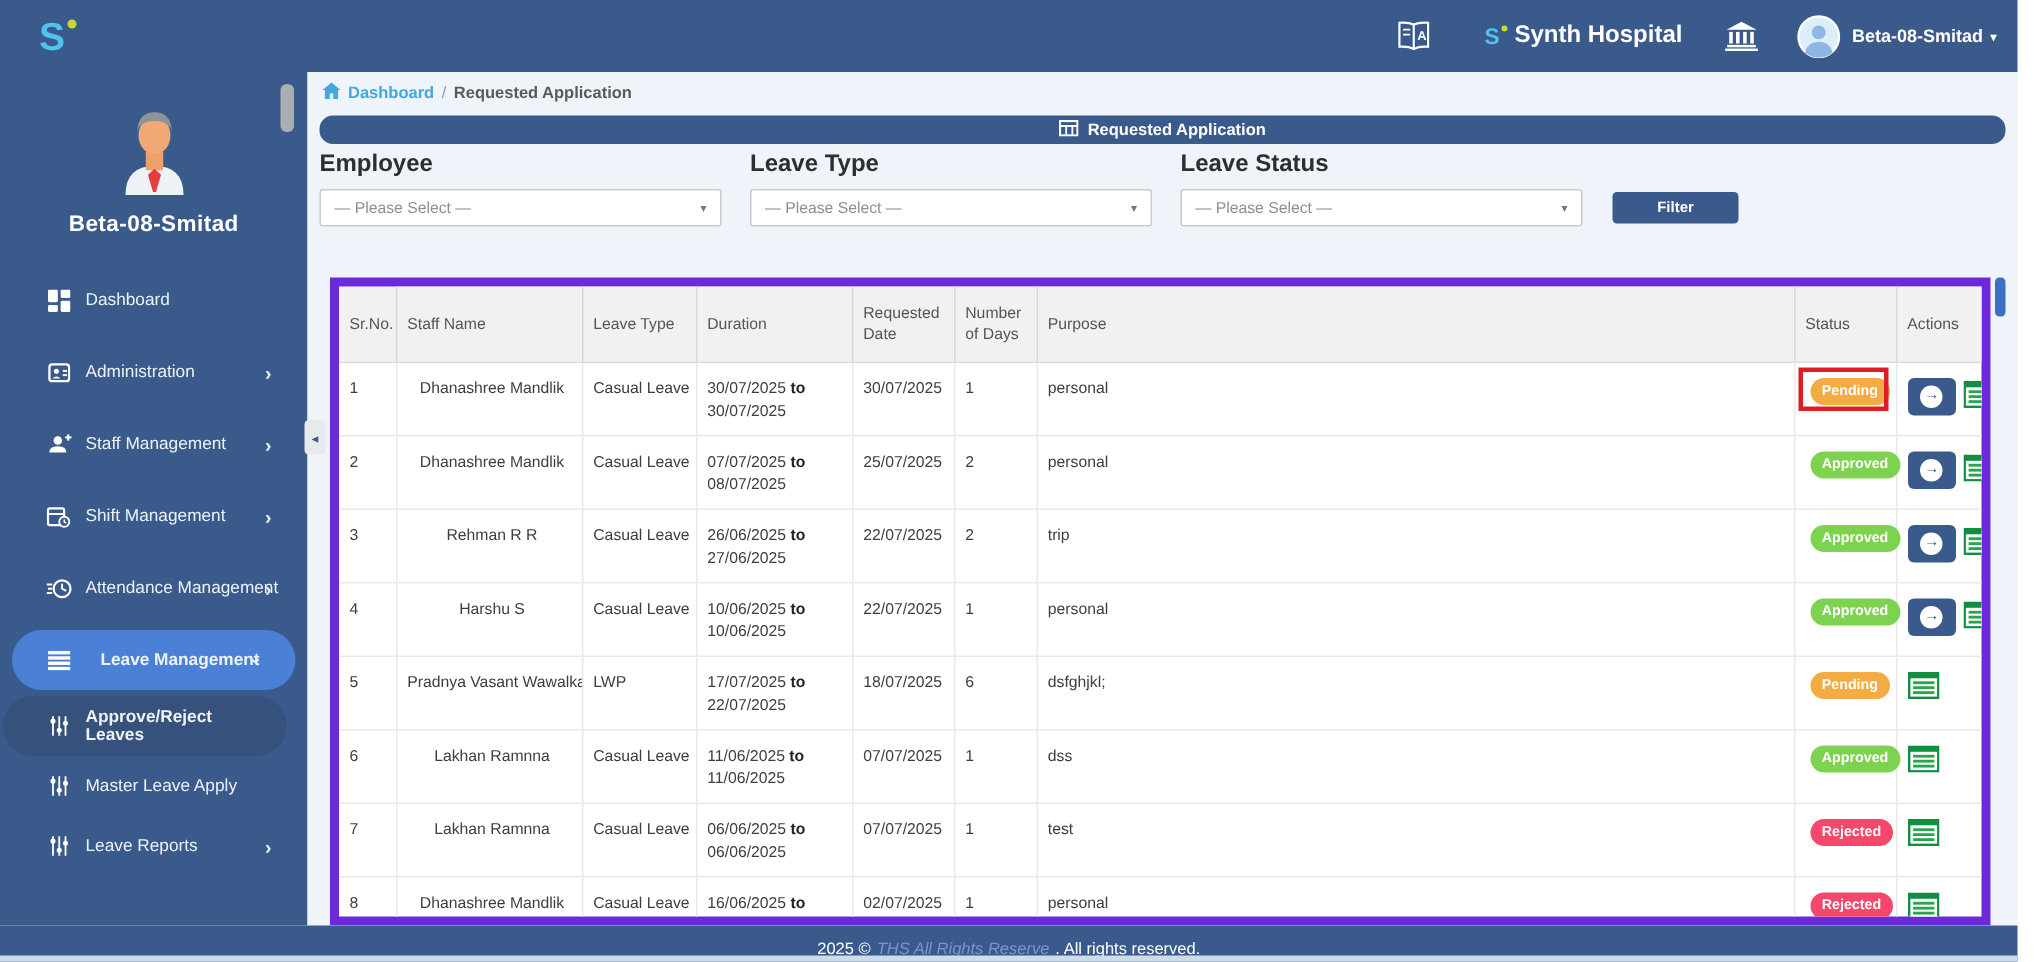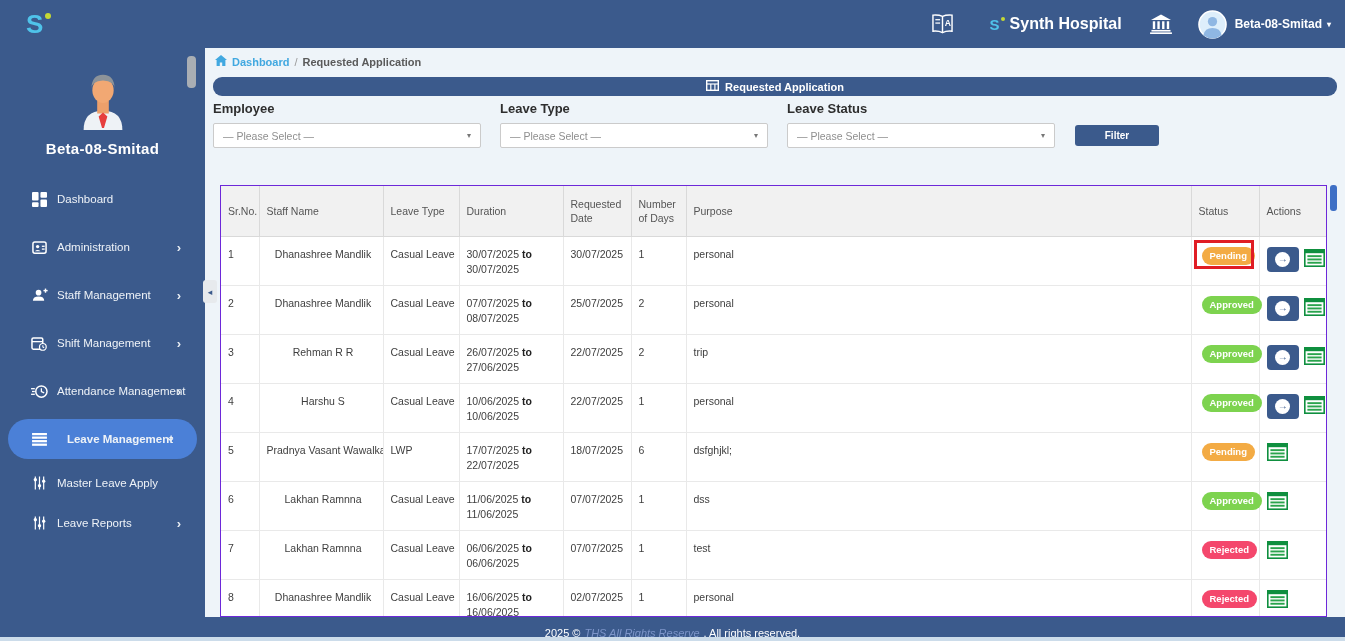--- a/index.html
+++ b/index.html
@@ -47,31 +47,31 @@
   .content { position:absolute; left:205px; top:48px; width:1140px; height:569px; background:var(--bg); overflow:hidden; }
   .breadcrumb { position:absolute; left:10px; top:7px; display:flex; align-items:center; gap:5px; font-size:11px; font-weight:700; }
   .bc-home { color:var(--link); text-decoration:none; }
   .bc-sep { color:#9a9a9a; font-weight:400; }
   .bc-cur { color:#5a5a5a; }
   .title-pill { position:absolute; left:8px; top:29px; width:1124px; height:19px; background:var(--accent);
                 border-radius:9px; display:flex; align-items:center; justify-content:center; gap:6px;
                 color:#fff; font-size:11px; font-weight:700; }
   .filters-bar { position:absolute; left:8px; top:53px; display:flex; align-items:flex-end; }
   #filters { display:flex; gap:19px; }
-  .f-label { font-size:13px; font-weight:700; color:#2e2e2e; margin-bottom:7px; }
+  .f-label { font-size:16px; font-weight:700; color:#2e2e2e; margin-bottom:7px; }
   .f-select { width:268px; height:25px; background:#fff; border:1px solid #cbcbcb; border-radius:2px;
               display:flex; align-items:center; justify-content:space-between; padding:0 9px;
               font-size:10.5px; color:#8f8f8f; }
   .f-caret { font-size:8px; color:#777; }
   .filter-btn { width:84px; height:21px; background:var(--accent); color:#fff; border:none; border-radius:3px;
                 font-size:10px; font-weight:700; margin:0 0 2px 20px; font-family:inherit; }
 
   
   .table-wrap { position:absolute; left:15px; top:137px; width:1107px; height:432px; background:#fff;
-                border:1px solid #6d28d9; overflow:hidden; }
+                border:6px solid #6d28d9; overflow:hidden; }
   table { border-collapse:collapse; table-layout:fixed; width:1105px; font-size:10.5px; }
   th { height:50px; background:#f1f1f1; color:#555; font-weight:400; text-align:left;
        padding:0 3px 0 7px; border-right:1px solid #d9d9d9; border-bottom:1px solid #d9d9d9;
        vertical-align:middle; line-height:1.35; }
   th:first-child { white-space:nowrap; overflow:hidden; }
   th:last-child { border-right:none; }
   td { height:49px; vertical-align:top; padding:10px 3px 0 7px; border-right:1px solid #e9e9e9;
        border-bottom:1px solid #e9e9e9; color:#3e3e3e; line-height:1.5; }
   td:last-child { border-right:none; }
   td.c-staff { white-space:nowrap; overflow:hidden;text-align:center; }
@@ -226,20 +226,35 @@
             <svg width="15" height="13" viewBox="0 0 16 14">
               <rect width="16" height="2.4" fill="#fff"></rect>
               <rect y="3.8" width="16" height="2.4" fill="#fff"></rect>
               <rect y="7.6" width="16" height="2.4" fill="#fff"></rect>
               <rect y="11.4" width="16" height="2.4" fill="#fff"></rect>
             </svg>
           </span>
           <span class="sb-label" data-interactable="false">Leave Management</span>
           <span class="chev down" data-interactable="false">›</span>
         </div>
+        <div class="sb-item sb-sub active" data-interactable="true">
+          <span class="sb-icon" data-interactable="false">
+            <svg width="13" height="14" viewBox="0 0 14 15">
+              <g stroke="#fff" stroke-width="1.3">
+                <line x1="2.5" y1="0.5" x2="2.5" y2="14.5"></line>
+                <line x1="7" y1="0.5" x2="7" y2="14.5"></line>
+                <line x1="11.5" y1="0.5" x2="11.5" y2="14.5"></line>
+              </g>
+              <circle cx="2.5" cy="4" r="1.8" fill="#fff"></circle>
+              <circle cx="7" cy="10.5" r="1.8" fill="#fff"></circle>
+              <circle cx="11.5" cy="5.5" r="1.8" fill="#fff"></circle>
+            </svg>
+          </span>
+          <span class="sb-label" data-interactable="false">Approve/Reject Leaves</span>
+        </div>
         <div class="sb-item sb-sub" data-interactable="true">
           <span class="sb-icon" data-interactable="false">
             <svg width="13" height="14" viewBox="0 0 14 15">
               <g stroke="#fff" stroke-width="1.3">
                 <line x1="2.5" y1="0.5" x2="2.5" y2="14.5"></line>
                 <line x1="7" y1="0.5" x2="7" y2="14.5"></line>
                 <line x1="11.5" y1="0.5" x2="11.5" y2="14.5"></line>
               </g>
               <circle cx="2.5" cy="4" r="1.8" fill="#fff"></circle>
               <circle cx="7" cy="10.5" r="1.8" fill="#fff"></circle>
@@ -398,21 +413,21 @@
                         <rect x="3.4" y="12.8" width="14.2" height="1.9" fill="#2aa44d"></rect>
                       </svg></span>
                   </button>
                 </div>
               </td>
             </tr>
             <tr class="row" data-interactable="false">
               <td class="c-sr" data-interactable="false">3</td>
               <td class="c-staff" data-interactable="false">Rehman R R</td>
               <td class="c-type" data-interactable="false">Casual Leave</td>
-              <td class="c-dur" data-interactable="false"><span>26/07/2025 </span><b>to</b><br><span>27/06/2025</span></td>
+              <td class="c-dur" data-interactable="false"><span>26/06/2025 </span><b>to</b><br><span>27/06/2025</span></td>
               <td class="c-req" data-interactable="false">22/07/2025</td>
               <td class="c-days" data-interactable="false">2</td>
               <td class="c-purpose" data-interactable="false">trip</td>
               <td class="c-status" data-interactable="false"><span class="badge approved" data-interactable="false">Approved</span></td>
               <td class="c-actions" data-interactable="false">
                 <div class="act-wrap" data-interactable="false">
                   <button class="view-btn" data-interactable="true">
                     <span class="va" data-interactable="false">→</span>
                   </button>
                   <button class="details-btn" data-interactable="true">

